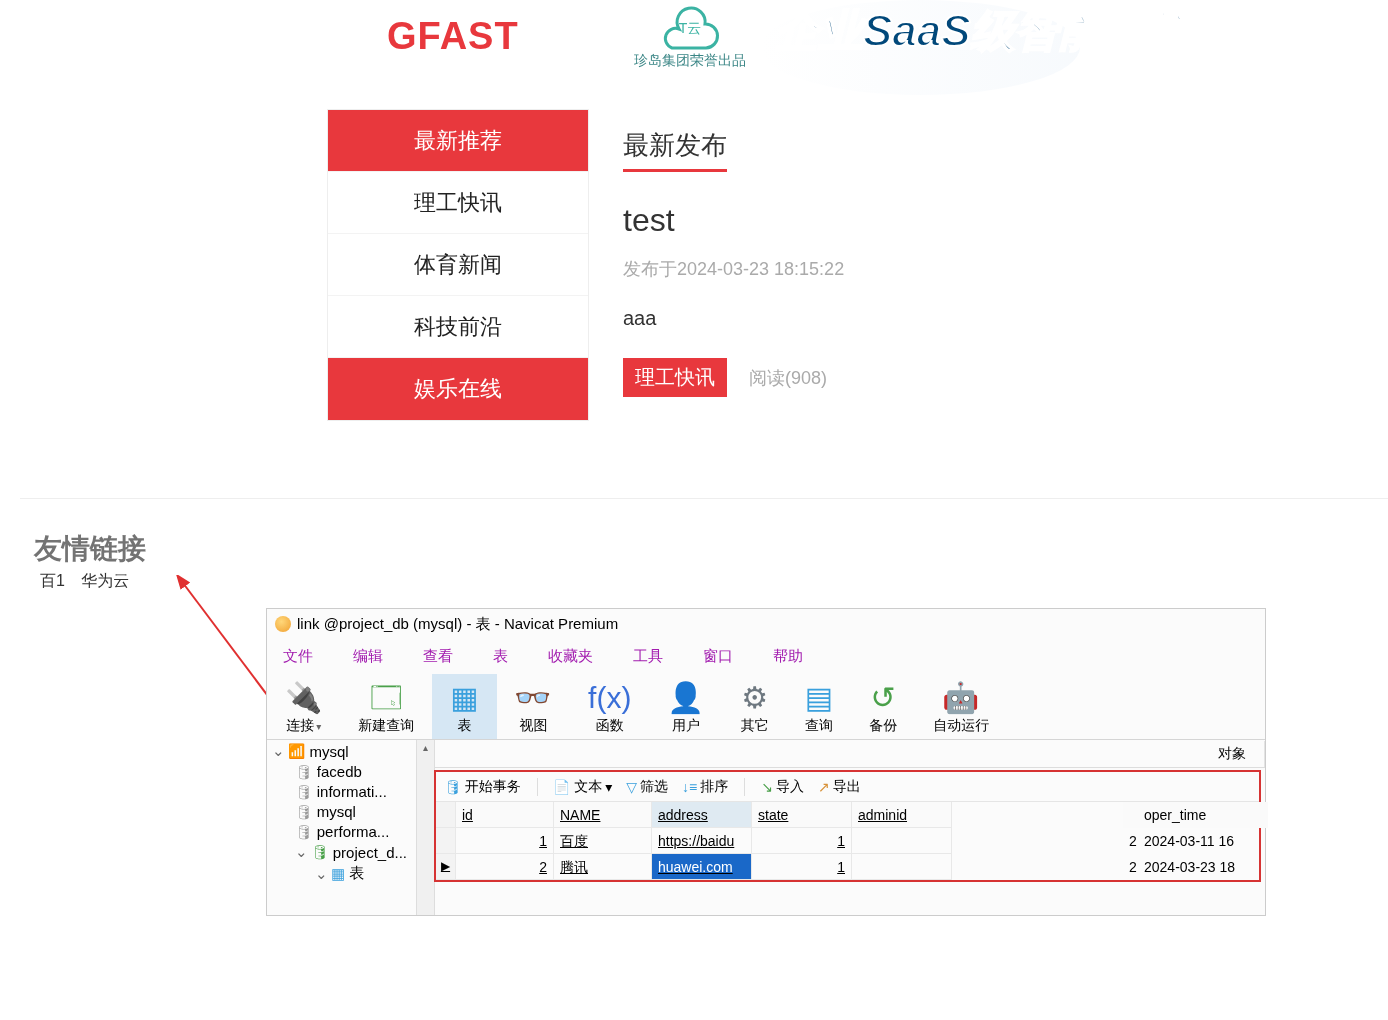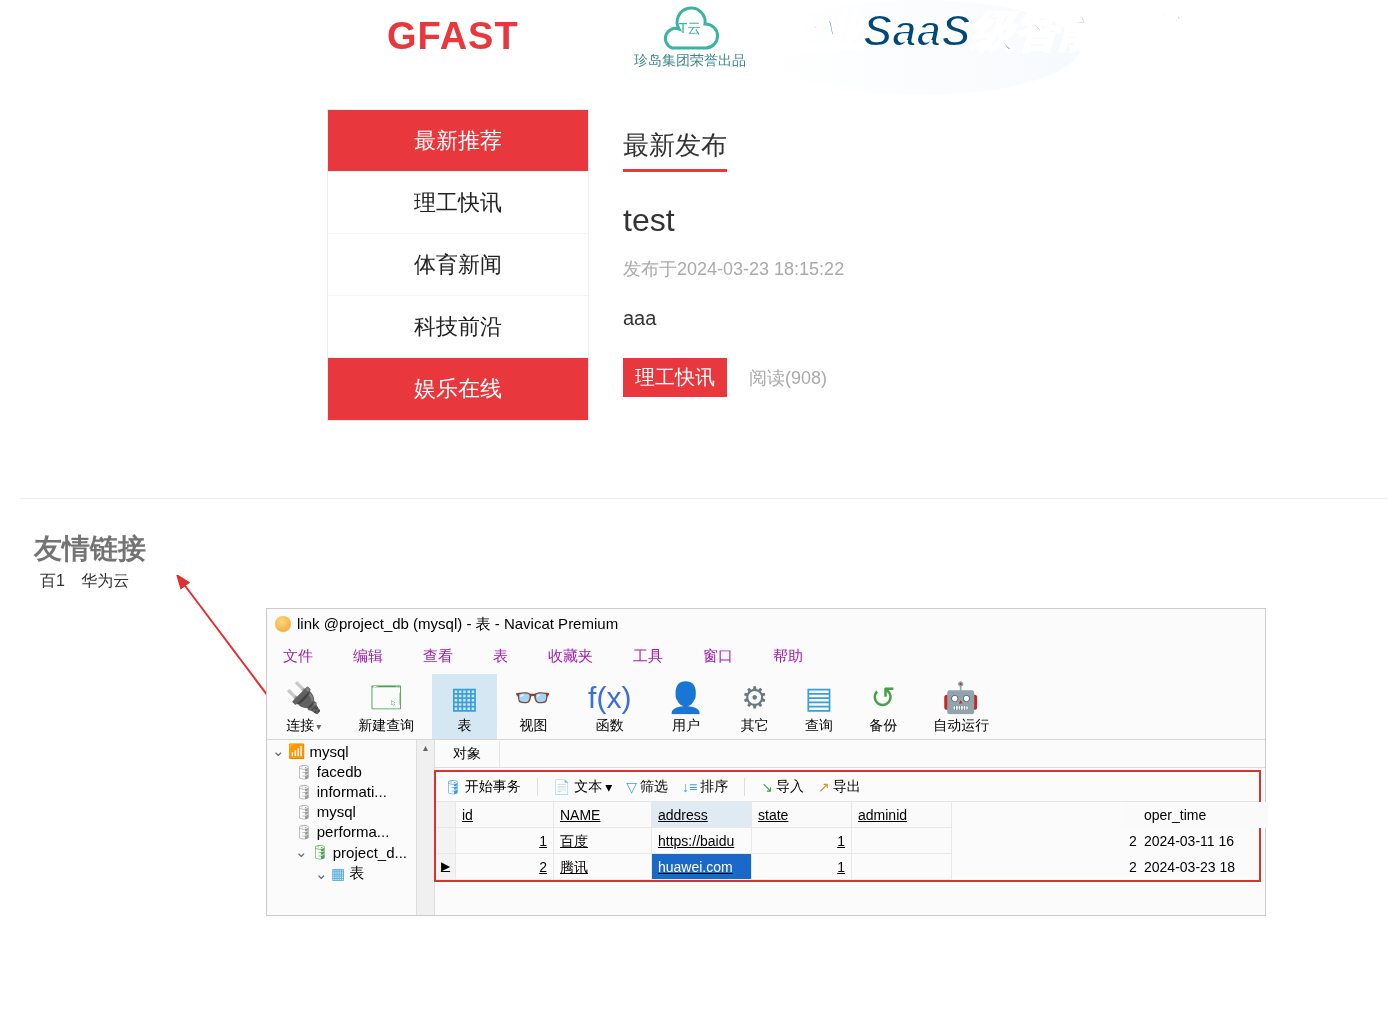--- a/index.html
+++ b/index.html
@@ -59,21 +59,21 @@
 .tree-row.indent1 { padding-left: 28px; }
 .tree-row.indent2 { padding-left: 28px; }
 .tree-row.indent3 { padding-left: 48px; }
 .chev { width: 12px; display: inline-block; color: #666; }
 .db-icon { color: #48a048; font-size: 14px; }
 .db-icon.grey { color: #999; }
 .tbl-icon { color: #3aa0dd; }
 .scrollbar-v { position: absolute; right: 0; top: 0; width: 18px; height: 100%; background: #f0f0f0; border-left: 1px solid #ddd; }
 .scroll-up, .scroll-down { height: 15px; text-align: center; font-size: 10px; color: #666; line-height: 15px; }
 .nav-main { flex: 1; }
-.nav-tabs { height: 28px; display: flex; align-items: center; border-bottom: 1px solid #ddd; }
+.nav-tabs { height: 28px; display: flex; align-items: center; border-bottom: 1px solid #ddd; justify-content: flex-end; }
 .ntab { padding: 4px 18px; font-size: 14px; border-right: 1px solid #e3e3e3; }
 .ntab.sel { background: #fff; border-bottom: 2px solid #888; margin-bottom: -1px; }
 .ntab .ticon { display: inline-block; width: 14px; height: 12px; background: #5cb3e6; vertical-align: middle; margin-right: 4px; }
 .red-rect { border: 2px solid #d63333; margin: 2px 4px 0 -1px; }
 .tb-actions { height: 30px; display: flex; align-items: center; padding: 4px 8px; gap: 14px; border-bottom: 1px solid #e5e5e5; font-size: 14px; flex-wrap: nowrap; overflow: hidden; }
 .act { display: flex; align-items: center; gap: 3px; cursor: pointer; white-space: nowrap; }
 .act-ic { font-size: 14px; }
 .sep-v { width: 1px; height: 18px; background: #ddd; margin: 0 2px; }
 .datagrid { display: grid; grid-template-columns: 20px 98px 98px 100px 100px 100px; font-size: 14px; text-decoration: underline; }
 .cell { border-right: 1px solid #e8e8e8; border-bottom: 1px solid #e8e8e8; padding: 2px 6px; overflow: hidden; white-space: nowrap; height: 26px; line-height: 22px; }

